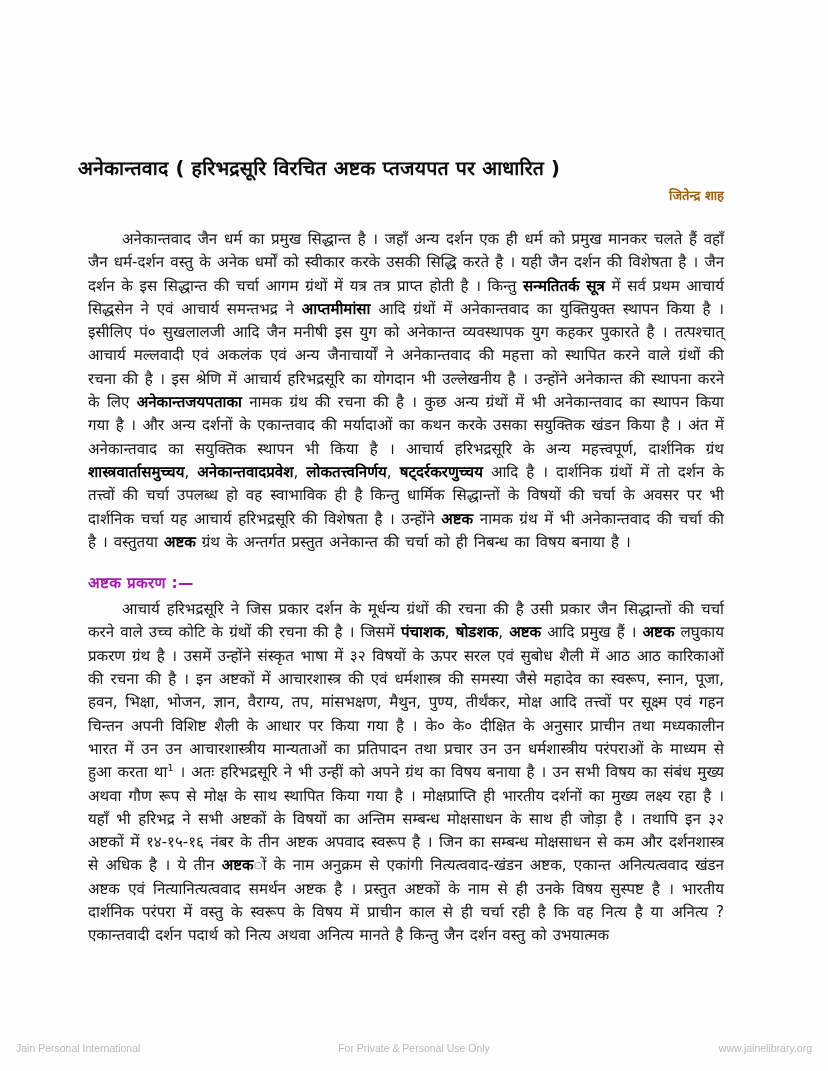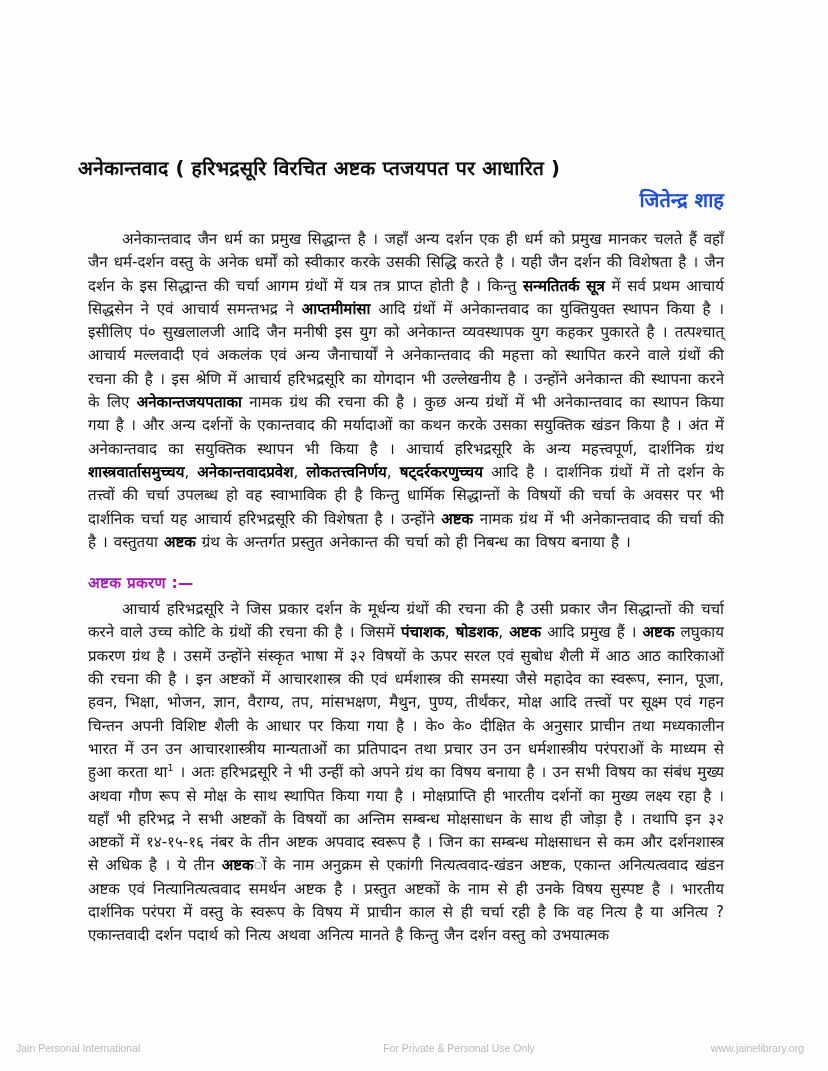--- a/index.html
+++ b/index.html
@@ -33,23 +33,23 @@
     color: #0d0d0d;
     font-family: "DejaVu Sans", "Liberation Sans", sans-serif;
   }
 
   .doc-author {
     position: absolute;
     left: 0;
     top: 186px;
     width: 724px;
     text-align: right;
-    font-size: 20px;
+    font-size: 13px;
     font-weight: 700;
-    color: #1d4ed8;
+    color: #a16207;
     font-family: "DejaVu Sans", "Liberation Sans", sans-serif;
   }
 
   .body-block {
     position: absolute;
     left: 88px;
     top: 228px;
     width: 636px;
   }
 
@@ -100,22 +100,22 @@
   .footer-center,
   .footer-right {
     position: absolute;
     top: 0;
     font-size: 10.5px;
     color: #b9b9b9;
     font-family: "Liberation Sans", "DejaVu Sans", sans-serif;
     white-space: nowrap;
   }
   .footer-left   { left: 16px; }
-  .footer-center { left: 50%; transform: translateX(-50%); margin-left: 45px; }
-  .footer-right  { right: 24px; }
+  .footer-center { left: 50%; transform: translateX(-50%); }
+  .footer-right  { right: 16px; }
 </style>
 </head>
 <body>
 
 <div class="page">
 
   <h1 class="doc-title">अनेकान्तवाद ( हरिभद्रसूरि विरचित अष्टक प्तजयपत पर आधारित )</h1>
 
   <div class="doc-author">जितेन्द्र शाह</div>
 

